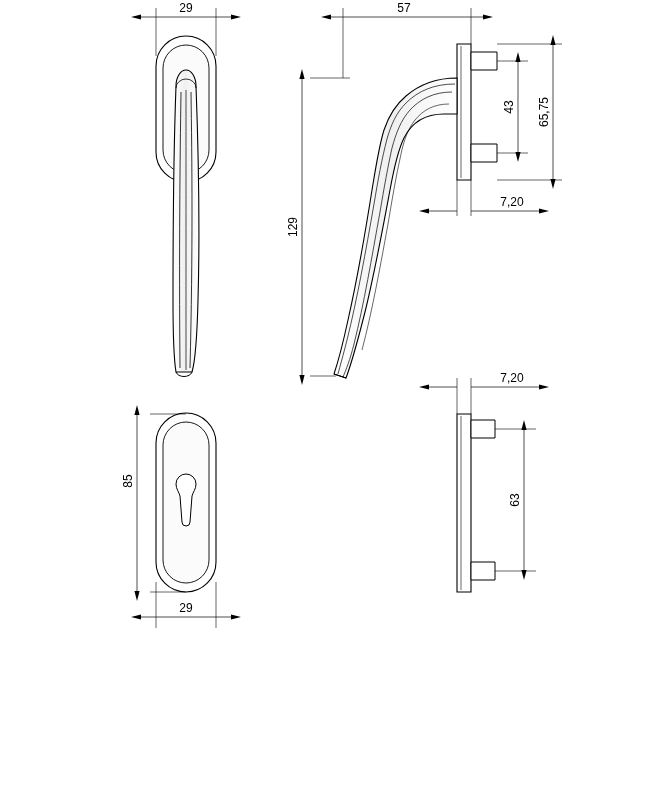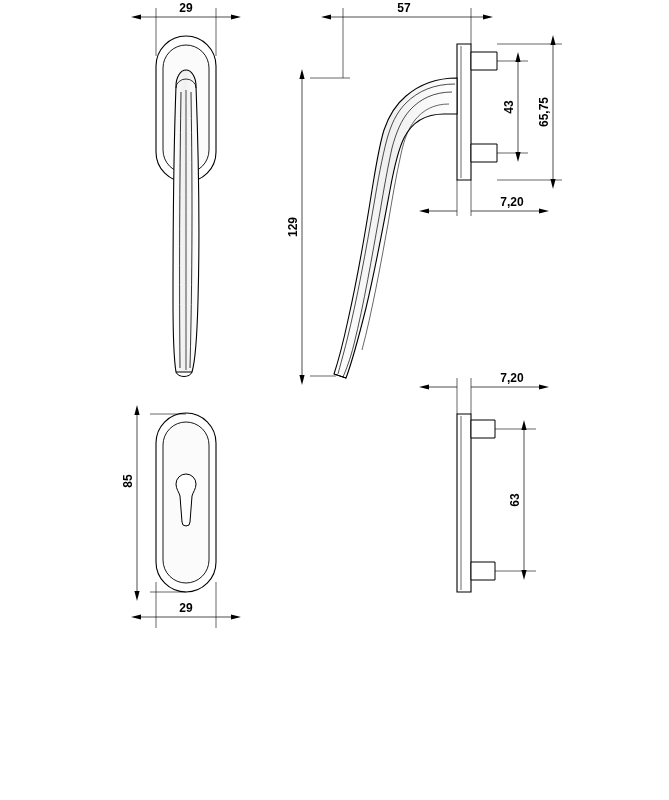--- a/index.html
+++ b/index.html
@@ -11,21 +11,20 @@
     width: 669px;
     height: 800px;
     font-family: "Liberation Sans", sans-serif;
     overflow: hidden;
   }
   #stage {
     position: relative;
     width: 669px;
     height: 592px;
     background: #ffffff;
-    font-weight: bold;
   }
   svg.drawing {
     position: absolute;
     left: 0;
     top: 0;
     width: 669px;
     height: 800px;
   }
   .dim-text {
     font-family: "Liberation Sans", sans-serif;

